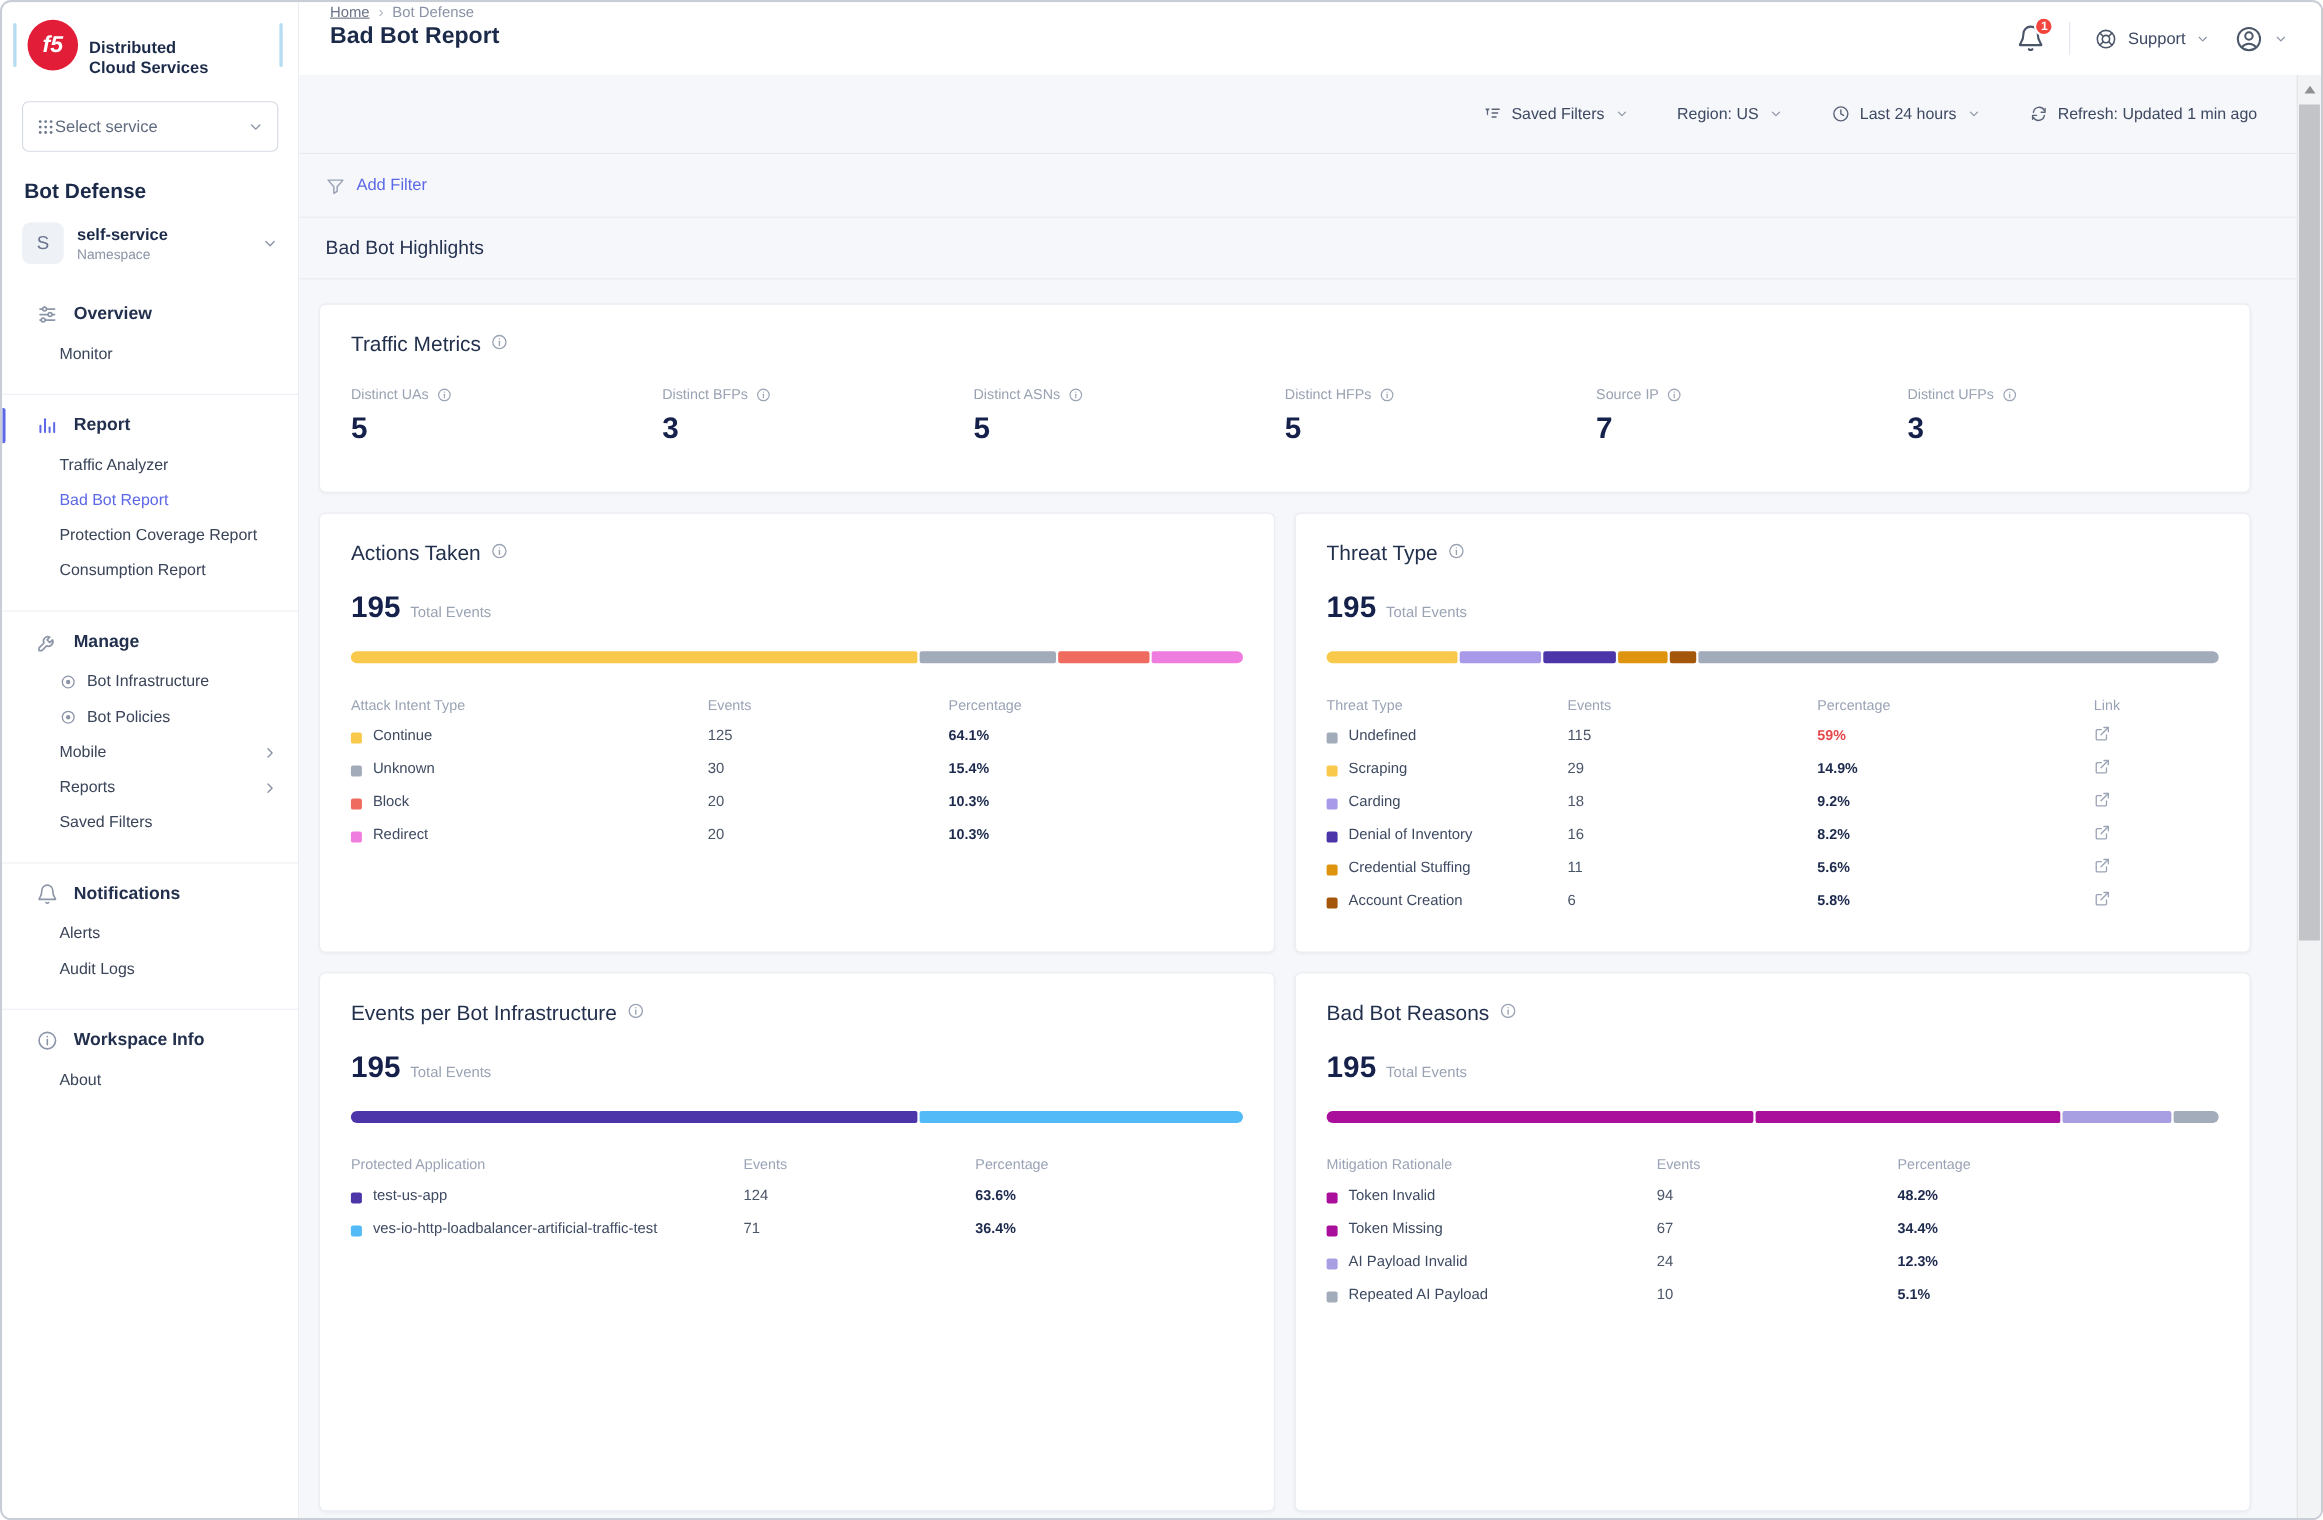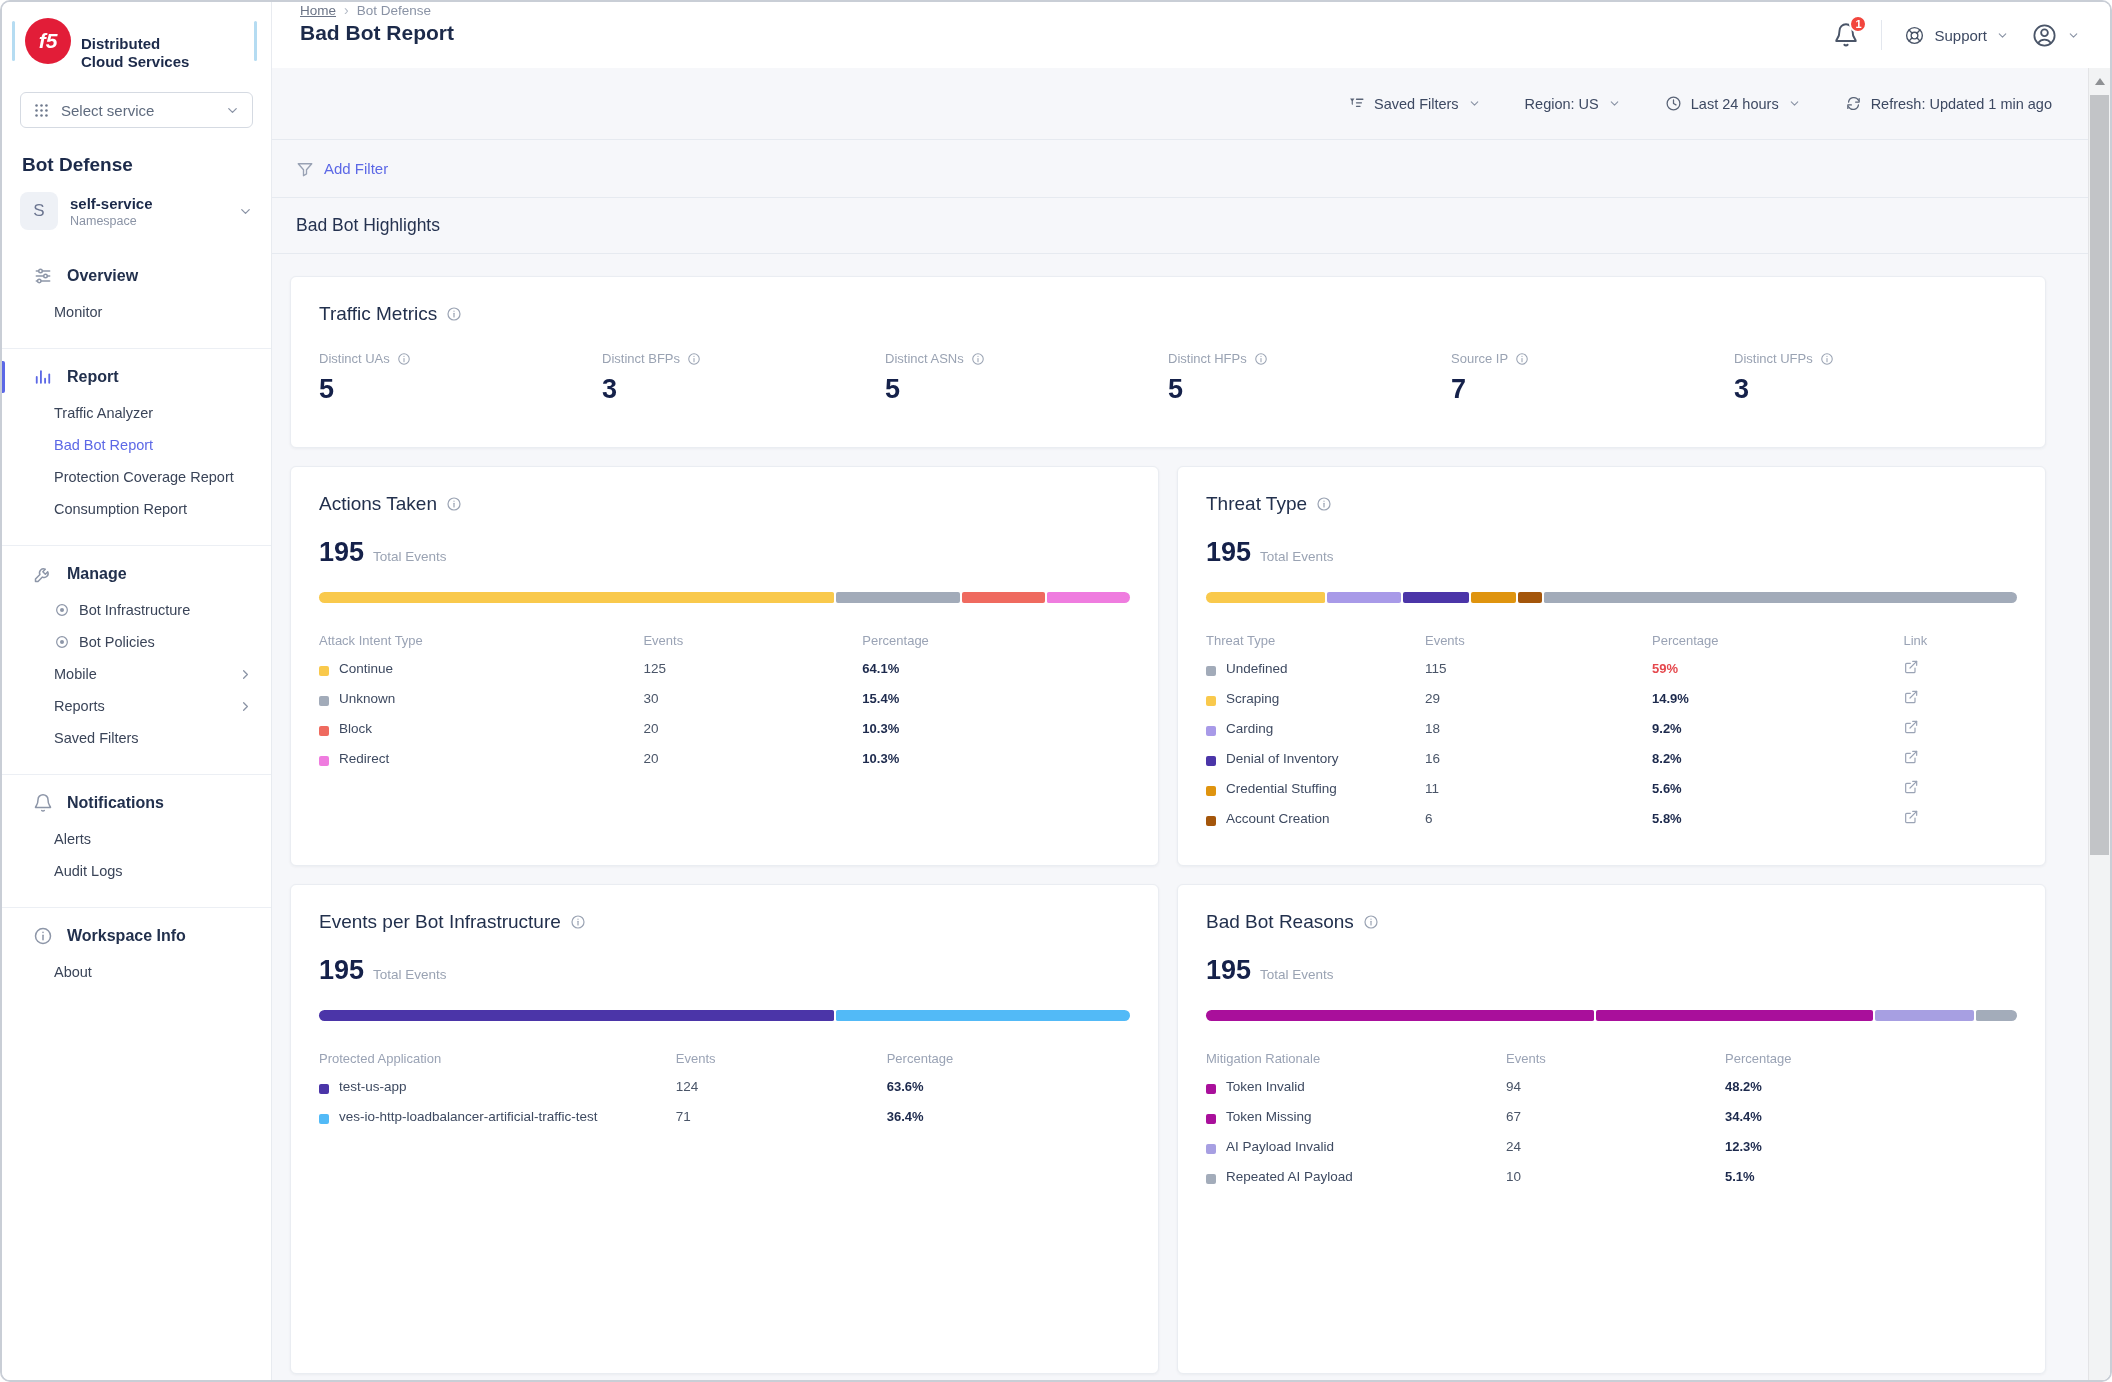--- a/index.html
+++ b/index.html
@@ -13,22 +13,22 @@
 
   
   .sidebar { width:270px; flex:none; background:#ffffff; border-right:1px solid #e8ebf0; display:flex; flex-direction:column; }
   .logo-row { height:78px; display:flex; align-items:center; padding:0 14px 0 10px; gap:10px; }
   .accent-bar { width:3px; height:40px; background:#b5dcf2; border-radius:2px; flex:none; }
   .f5-logo { width:46px; height:46px; border-radius:50%; background:#e21d38; color:#fff; display:flex;
              align-items:center; justify-content:center; font-weight:bold; font-style:italic; font-size:21px; flex:none; }
   .brand-text { font-size:15px; font-weight:bold; color:#1c2a4a; line-height:1.15;margin-top:23px; }
   .logo-row .accent-bar.right { margin-left:auto; }
 
-  .select-service { margin:12px 18px 8px; height:36px; border:1px solid #d5dae2; border-radius:6px;
-                    display:flex; align-items:center; padding:0 12px; gap:11px; background:#fff; cursor:pointer; }
+  .select-service { margin:12px 18px 8px; height:46px; border:1px solid #d5dae2; border-radius:6px;
+                    display:flex; align-items:center; padding:0 12px; background:#fff; cursor:pointer; }
   .select-service .grid-ic { width:17px; height:17px; color:#6f7a8d; }
   .select-service .label { font-size:15px; color:#5f6b7e; }
   .select-service .chev { width:15px; height:15px; color:#8a93a5; margin-left:auto; }
 
   .product-title { padding:18px 20px 10px; font-size:19px; font-weight:bold; color:#1c2a4a; }
 
   .namespace-row { display:flex; align-items:center; gap:12px; padding:6px 18px 18px; cursor:pointer; }
   .ns-avatar { width:38px; height:38px; border-radius:8px; background:#eef1f6; color:#6b7590;
                display:flex; align-items:center; justify-content:center; font-size:17px; flex:none; }
   .ns-name { font-size:15px; font-weight:bold; color:#1c2a4a; }
@@ -84,21 +84,21 @@
   .add-filter-row { height:58px; display:flex; align-items:center; gap:10px; padding:0 24px; border-bottom:1px solid #e6eaf0; }
   .add-filter-row .f-ic { width:18px; height:18px; color:#99a2b4; }
   .add-filter-label { font-size:15px; color:#5c68e6; cursor:pointer; }
 
   .section-heading-row { height:56px; display:flex; align-items:center; padding:0 24px; border-bottom:1px solid #e6eaf0;
                          font-size:17.5px; color:#253250; }
 
   .cards { padding:22px 42px 16px 18px; display:flex; flex-direction:column; gap:18px; }
   .card { background:#fff; border:1px solid #eaedf2; border-radius:6px; box-shadow:0 1px 3px rgba(20,30,60,.05);
           padding:26px 28px; }
-  .card-title-row { display:flex; align-items:center; gap:9px; }
+  .card-title-row { display:flex; gap:9px; }
   .card-title { font-size:19px; color:#22304d; }
   .info-ic { width:16px; height:16px; color:#9aa3b3; }
 
   .tm-card { height:172px; }
   .metrics { display:grid; grid-template-columns:repeat(6,1fr); margin-top:26px; }
   .metric-label { display:flex; align-items:center; gap:7px; font-size:13px; color:#9aa3b3; }
   .metric-label .info-ic { width:14px; height:14px; }
   .metric-value { margin-top:8px; font-size:27px; font-weight:bold; color:#15214a; }
 
   .card-row { display:grid; grid-template-columns:1fr 1fr; gap:18px; }

